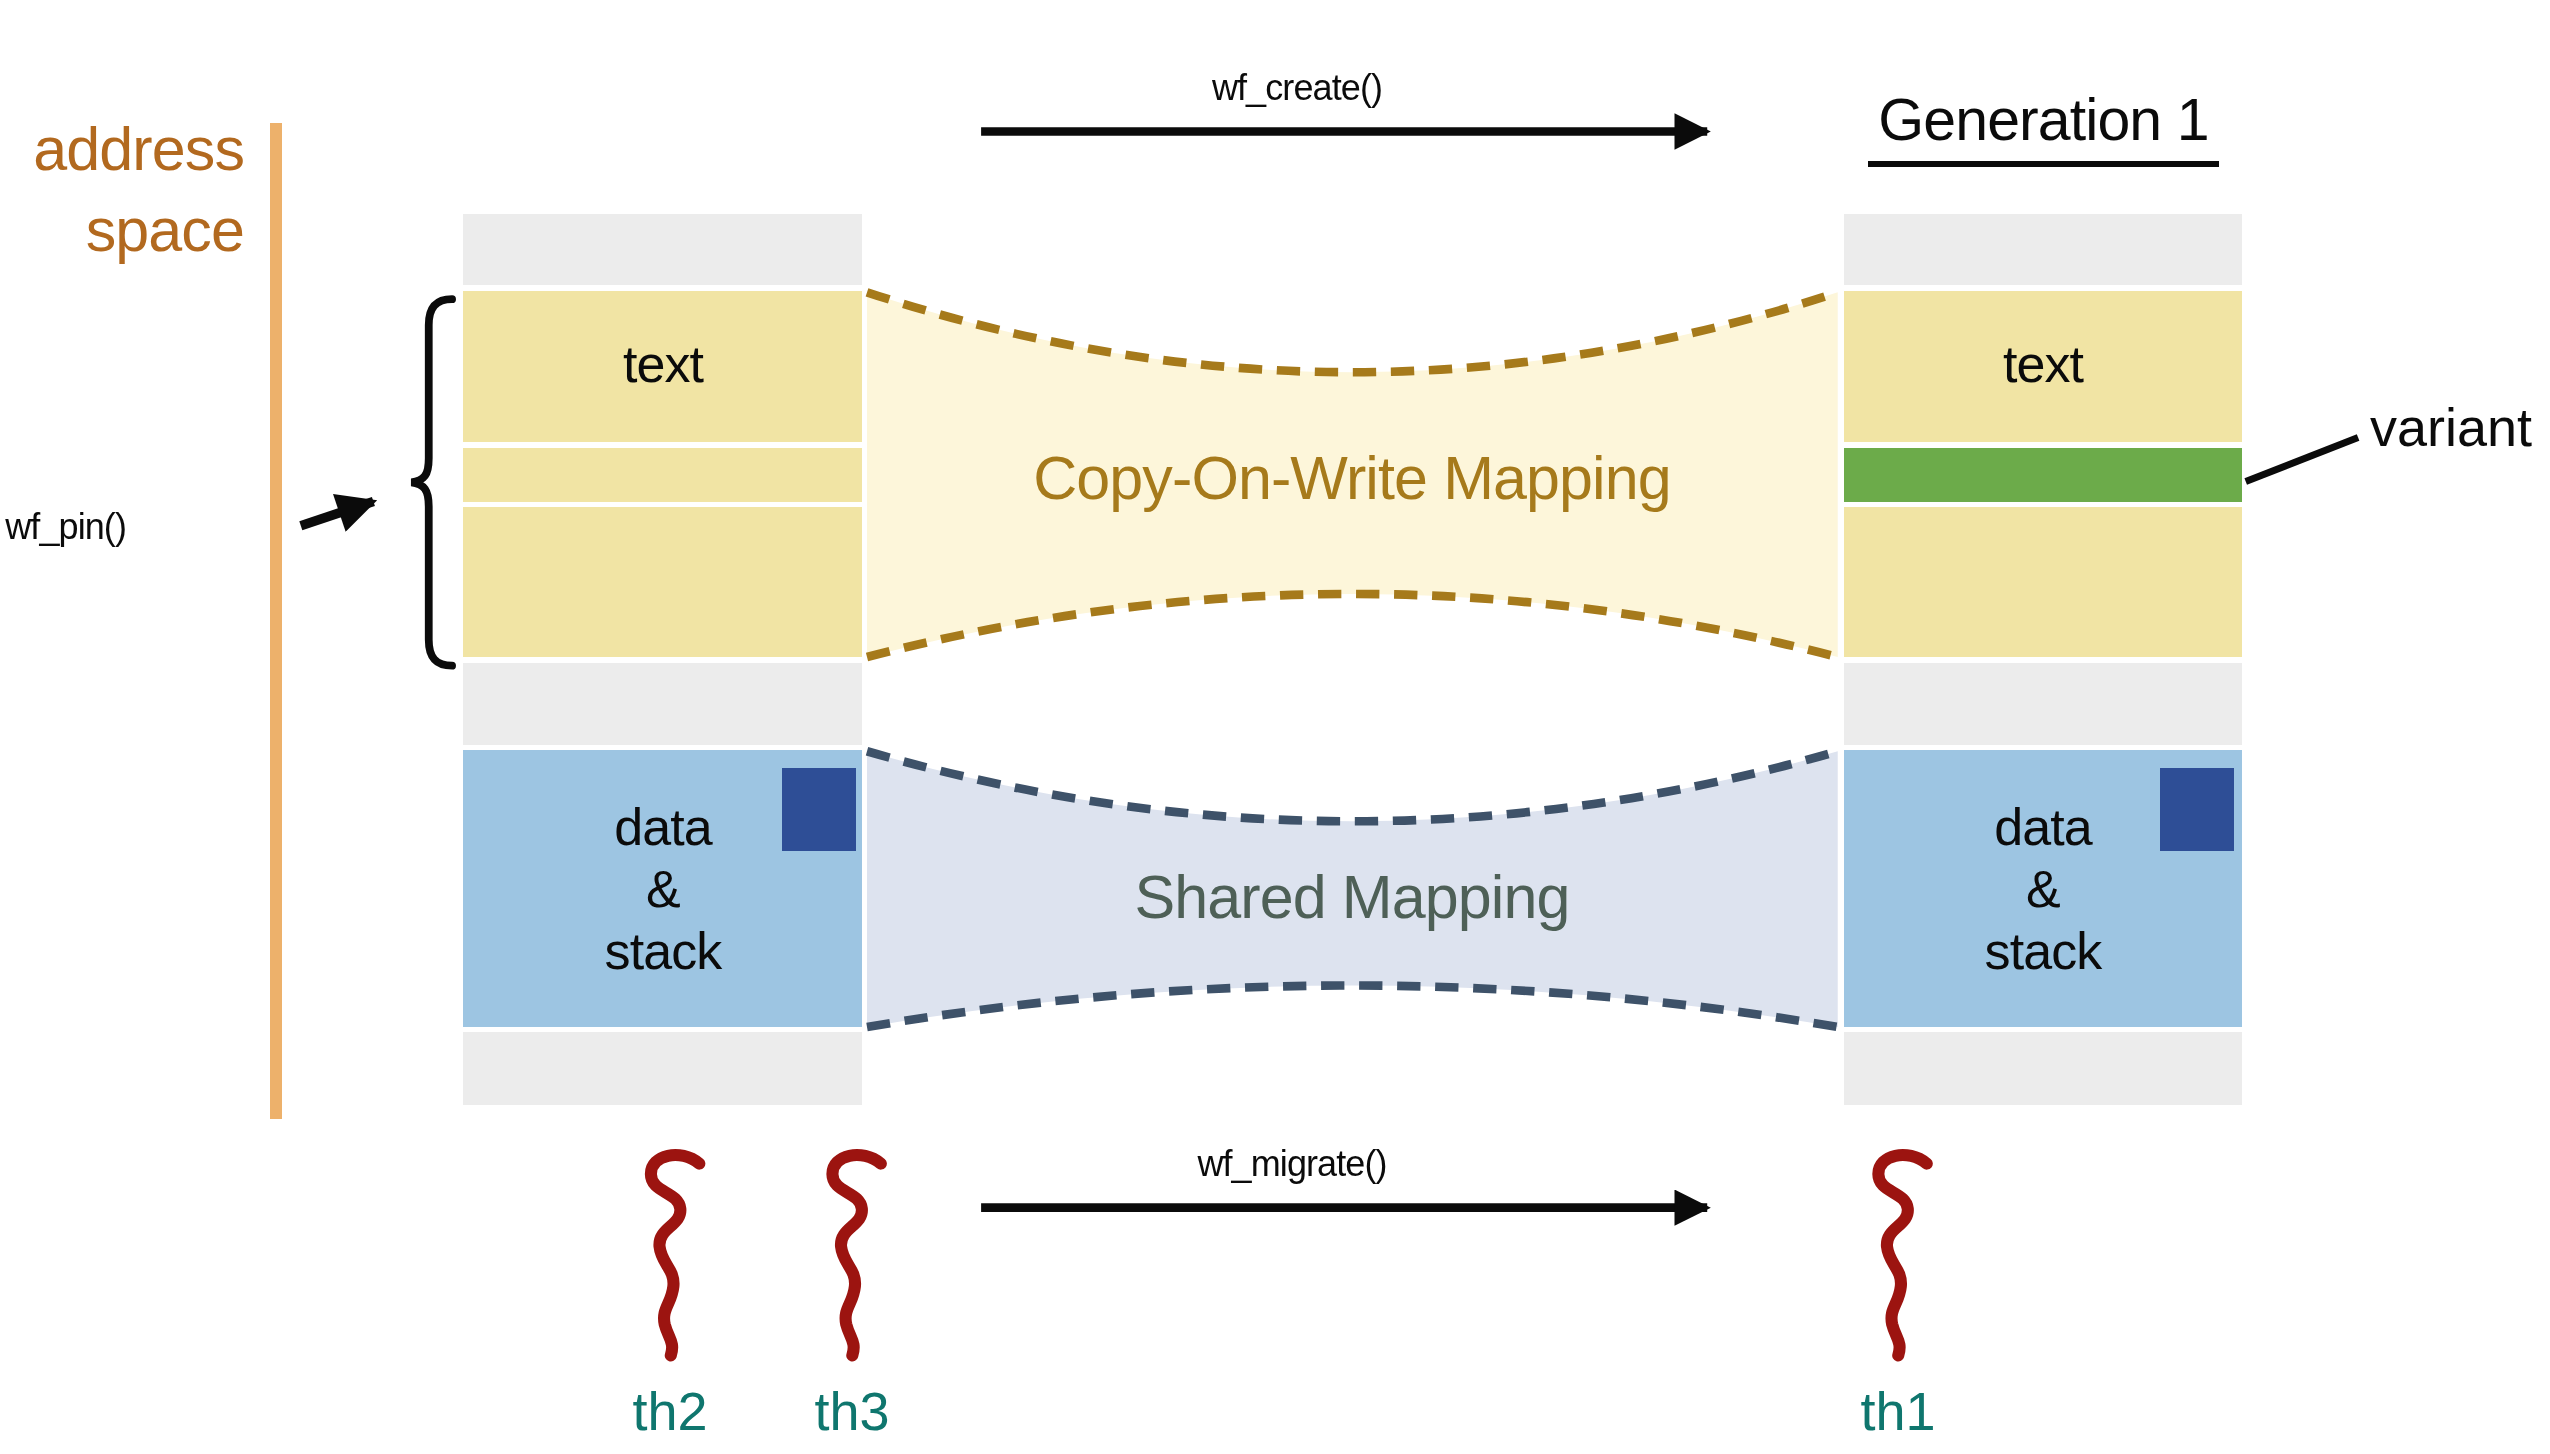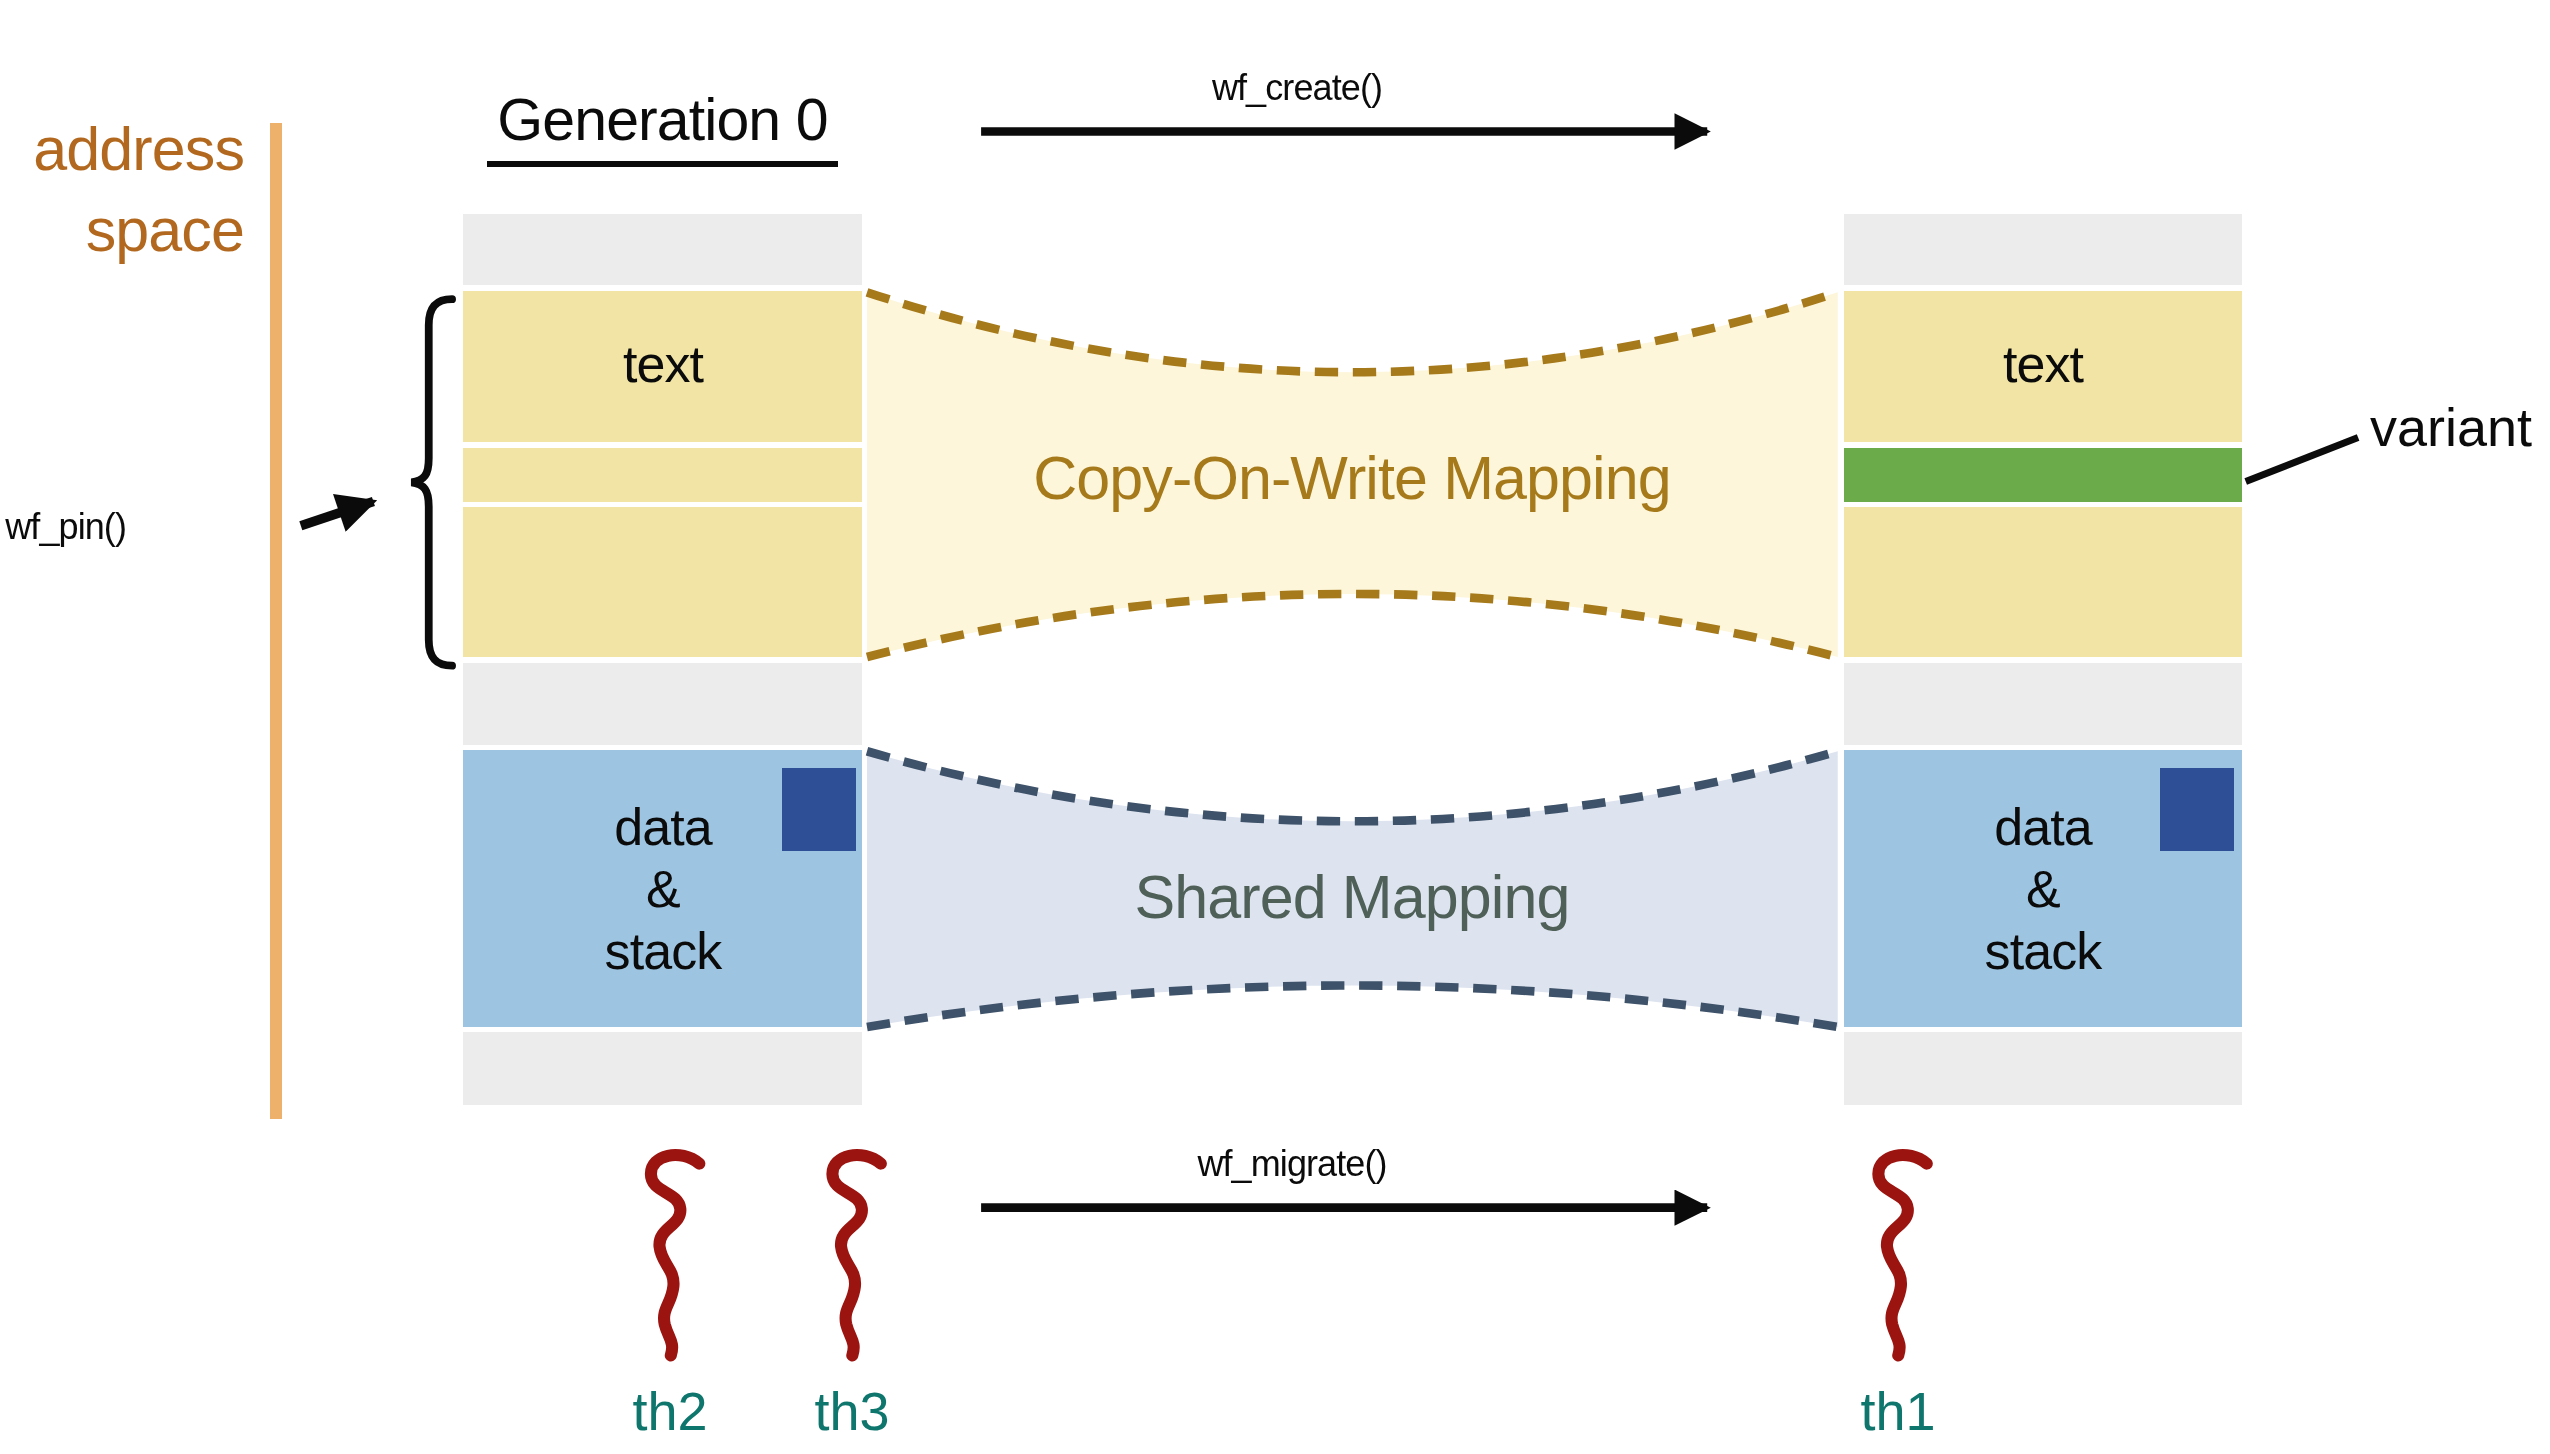--- a/index.html
+++ b/index.html
@@ -42,22 +42,22 @@
 
 <div id="canvas">
 
   <div class="abs" style="left:270px;top:123px;width:12px;height:996px;background:#edb16b;"></div>
 
   <div class="addr-label">
     <div>address</div>
     <div>space</div>
   </div>
 
-  <div class="gen-title" style="left:463px;top:86px;">
-    <span>Generation 0</span>
+  <div class="gen-title" style="left:1844px;top:86px;">
+    <span>Generation 1</span>
   </div>
 
   <div class="fn-label" style="left:1297px;top:67px;transform:translateX(-50%);">wf_create()</div>
   <div class="fn-label" style="left:1292px;top:1143px;transform:translateX(-50%);">wf_migrate()</div>
   <div class="fn-label" style="left:5.2px;top:506px;">wf_pin()</div>
 
   <svg class="overlay" viewBox="0 0 2950 1683">
     <defs>
       <marker id="ah" viewBox="0 0 10 10" refX="9" refY="5" markerWidth="5.2" markerHeight="4.2" orient="auto-start-reverse">
         <path d="M0,0 L10,5 L0,10 z" fill="#0b0b0b"></path>

